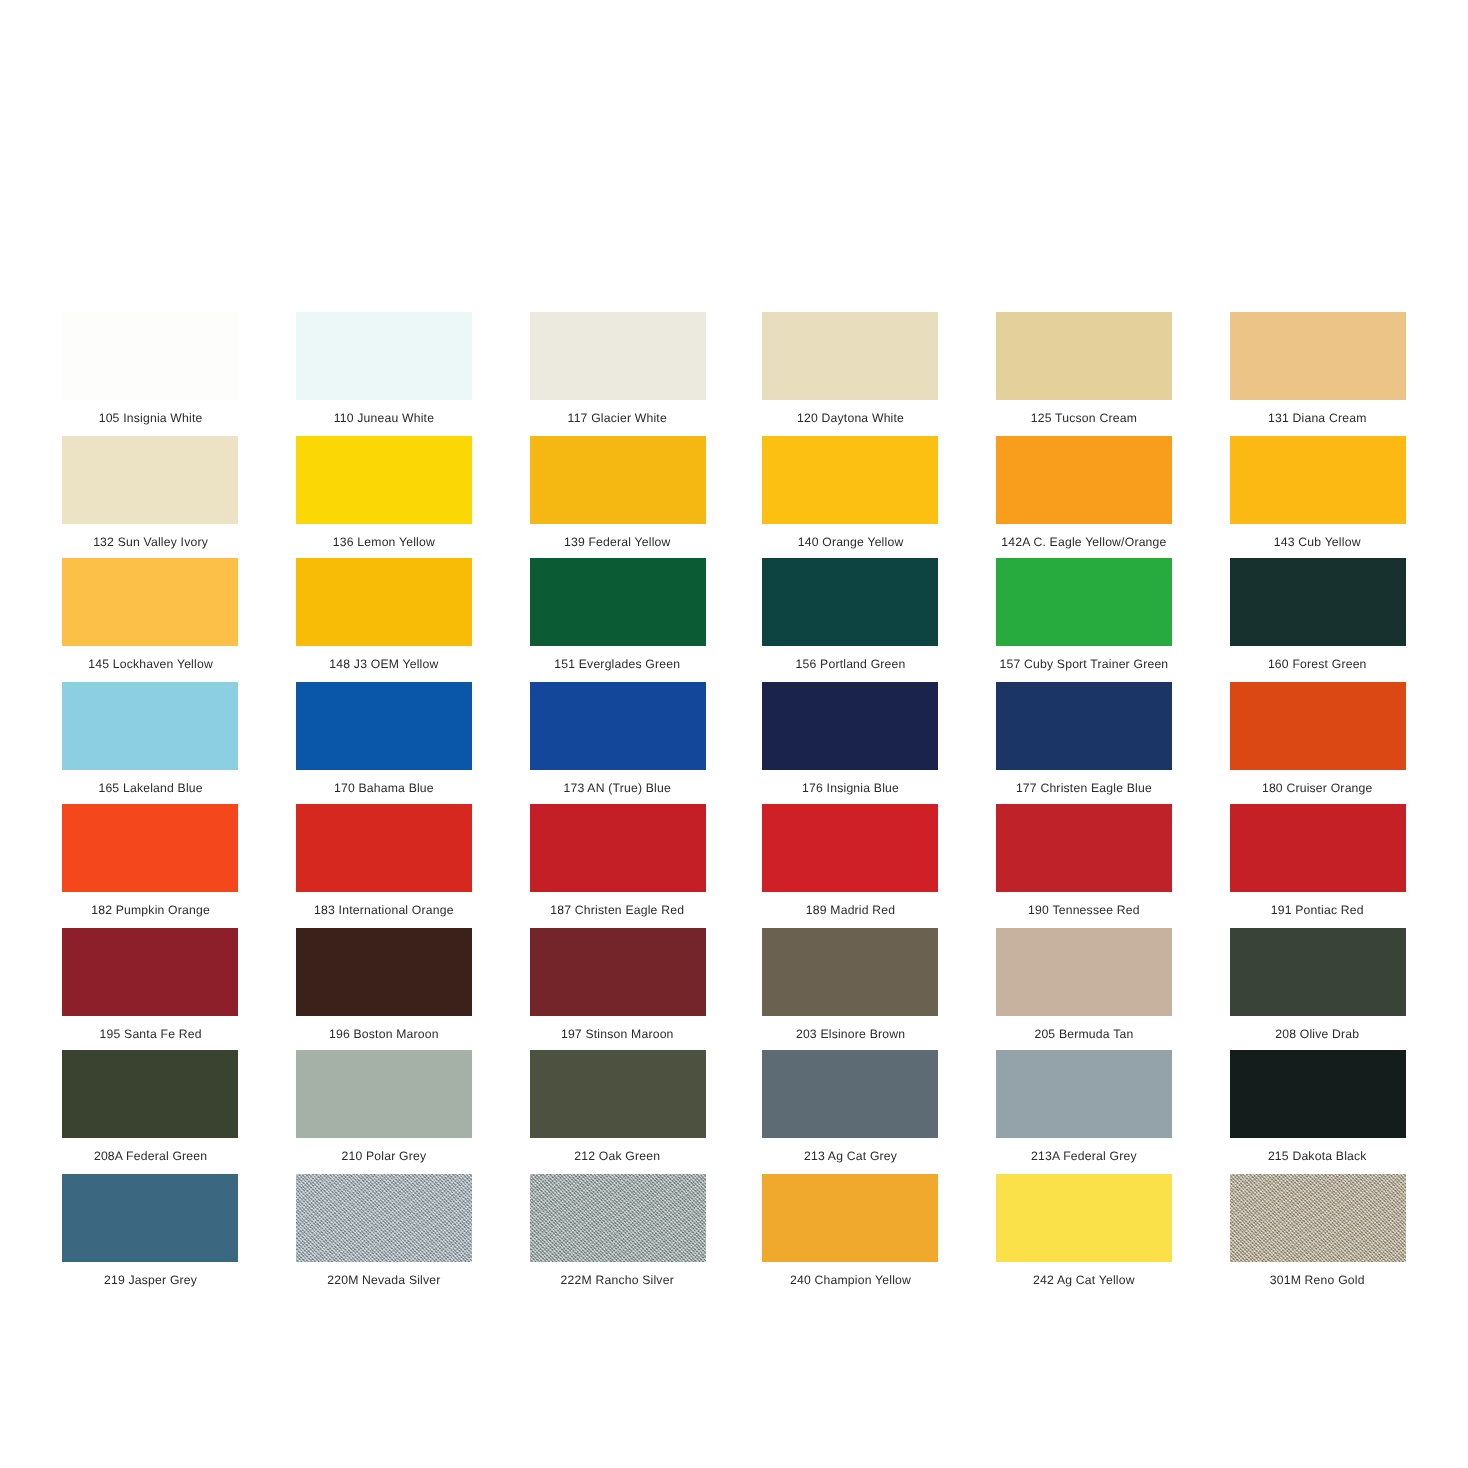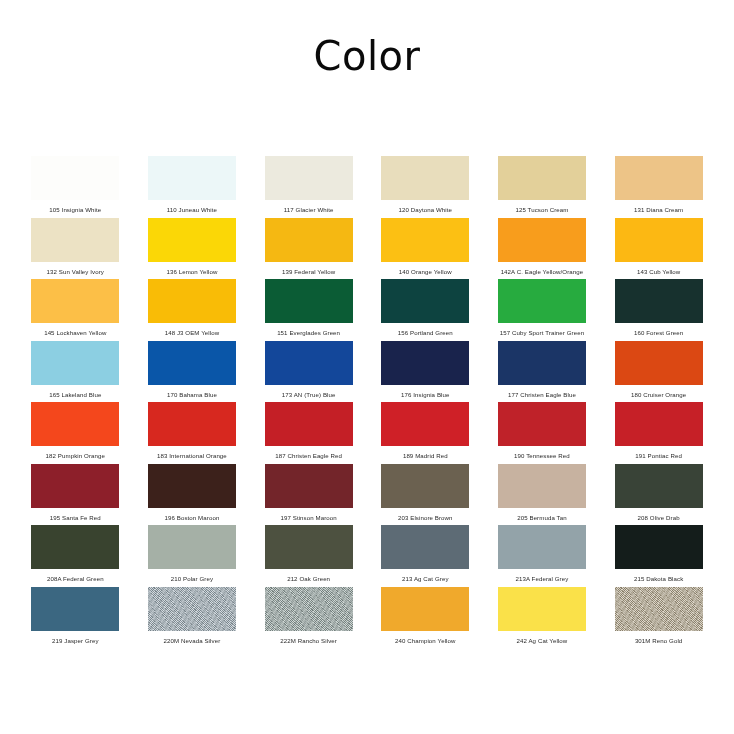--- a/index.html
+++ b/index.html
@@ -70,21 +70,20 @@
     white-space: nowrap;
     line-height: 8px;
     letter-spacing: 0.1px;
   }
 </style>
 </head>
 <body>
 
 <div id="page">
 
-  <div id="page-title">Color</div>
 
   <div id="swatch-grid">
       <div class="swatch-cell">
         <div class="swatch-chip" style="background-color: rgb(253, 253, 251);"></div>
         <div class="swatch-label">105 Insignia White</div>
       </div>
       <div class="swatch-cell">
         <div class="swatch-chip" style="background-color: rgb(236, 247, 248);"></div>
         <div class="swatch-label">110 Juneau White</div>
       </div>

